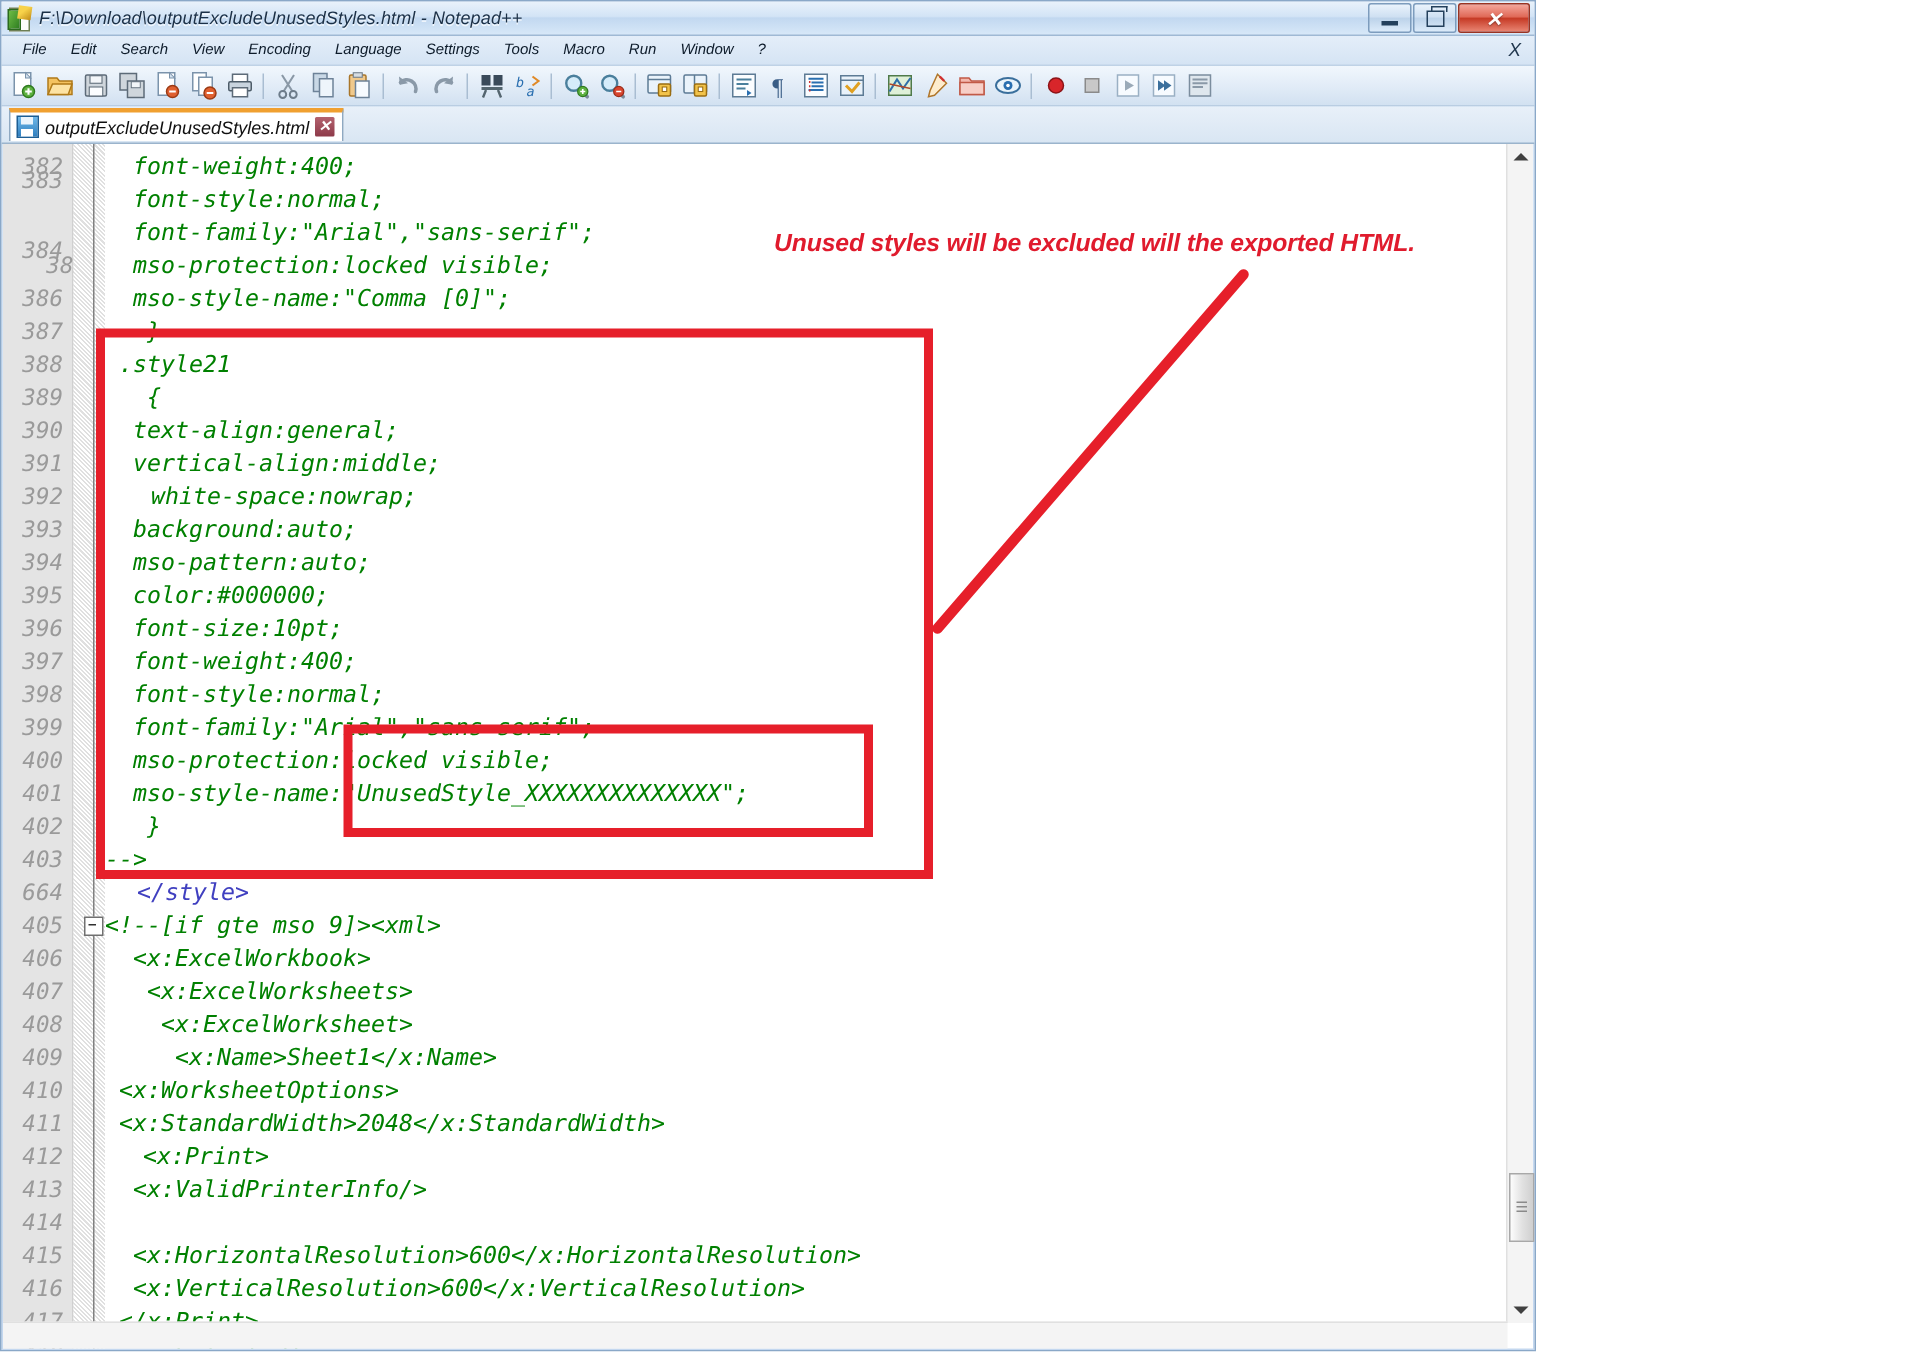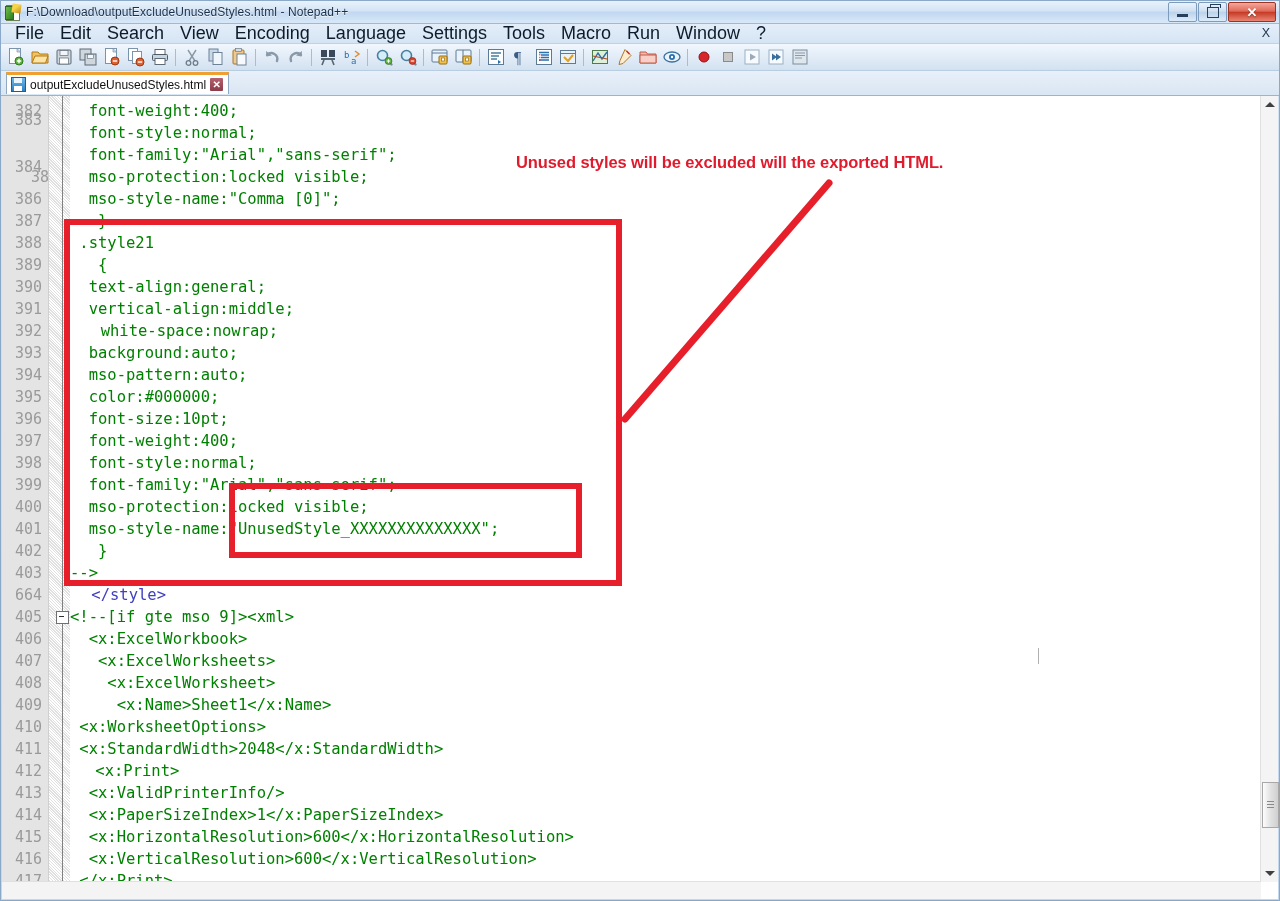--- a/index.html
+++ b/index.html
@@ -4,25 +4,26 @@
 <style>
   html, body {
     margin: 0; padding: 0;
     width: 1280px; height: 901px;
     overflow: hidden;
     background: #ffffff;
     font-family: "Liberation Sans", sans-serif;
   }
   #app {
     position: relative;
-    width: 1280px; height: 901px;
+    width: 1024px; height: 901px;
     background: linear-gradient(to bottom, #d6e6f7 0%, #cfe0f4 40%, #c3d7ef 100%);
     box-sizing: border-box;
     border: 1px solid #8aa8c8;
     overflow: hidden;
+    font-style: italic;
   }
 
   
   .titlebar {
     position: absolute; left: 0; top: 0; right: 0; height: 22px;
     background: linear-gradient(to bottom, #e9f2fb 0%, #d3e4f6 45%, #c2d8f0 50%, #d7e8f8 100%);
     border-bottom: 1px solid #9fb9d4;
     display: flex; align-items: center;
   }
   .title-icon {
@@ -67,21 +68,21 @@
   .winbtn .maxglyph:before{content:"";position:absolute;left:2px;top:-4px;width:9px;height:3px;border:1.5px solid #24405c;border-bottom:none;}
 
   
   .menubar {
     position: absolute; left: 0; top: 23px; right: 0; height: 19px;
     background: linear-gradient(to bottom, #e4eef9, #d5e4f4);
     display: flex; align-items: center; padding-left: 6px;
     border-bottom: 1px solid #bfd2e6;
   }
   .menuitem {
-    font-size: 18px; color: #0d1b2a; padding: 1px 8px; white-space: nowrap;
+    font-size: 10px; color: #0d1b2a; padding: 1px 8px; white-space: nowrap;
     cursor: default;
   }
   .menu-x {
     position: absolute; right: 9px; top: 2px; font-size: 12.5px; color: #22384f;
   }
 
   
   .toolbar {
     position: absolute; left: 0; top: 43px; right: 0; height: 26px;
     background: linear-gradient(to bottom, #f1f7fd, #dfeaf6 60%, #d2e1f1);
@@ -556,21 +557,20 @@
         <div class="row c-blue" style="top: 488px; left: 12px;"> &lt;/style&gt;</div>
         <div class="row c-green" style="top: 510px; left: 0px;">&lt;!--[if gte mso 9]&gt;&lt;xml&gt;</div>
         <div class="row c-green" style="top: 532px; left: 0px;">  &lt;x:ExcelWorkbook&gt;</div>
         <div class="row c-green" style="top: 554px; left: 0px;">   &lt;x:ExcelWorksheets&gt;</div>
         <div class="row c-green" style="top: 576px; left: 0px;">    &lt;x:ExcelWorksheet&gt;</div>
         <div class="row c-green" style="top: 598px; left: 0px;">     &lt;x:Name&gt;Sheet1&lt;/x:Name&gt;</div>
         <div class="row c-green" style="top: 620px; left: 0px;"> &lt;x:WorksheetOptions&gt;</div>
         <div class="row c-green" style="top: 642px; left: 0px;"> &lt;x:StandardWidth&gt;2048&lt;/x:StandardWidth&gt;</div>
         <div class="row c-green" style="top: 664px; left: 16px;"> &lt;x:Print&gt;</div>
         <div class="row c-green" style="top: 686px; left: 0px;">  &lt;x:ValidPrinterInfo/&gt;</div>
-        <div class="row c-green" style="top: 708px; left: 0px;">  &lt;x:PaperSizeIndex&gt;1&lt;/x:PaperSizeIndex&gt;</div>
         <div class="row c-green" style="top: 730px; left: 0px;">  &lt;x:HorizontalResolution&gt;600&lt;/x:HorizontalResolution&gt;</div>
         <div class="row c-green" style="top: 752px; left: 0px;">  &lt;x:VerticalResolution&gt;600&lt;/x:VerticalResolution&gt;</div>
         <div class="row c-green" style="top: 774px; left: 0px;"> &lt;/x:Print&gt;</div>
         <div class="row c-green" style="top: 796px; left: 0px;">  &lt;x:Selected/&gt;</div>
       </div>
     <div class="caret-mark" style="left:1036px; top:552px;"></div>
   </div>
 
   <div class="anno-text" style="left:515px; top:152px;">Unused styles will be excluded will the exported HTML.</div>
 

